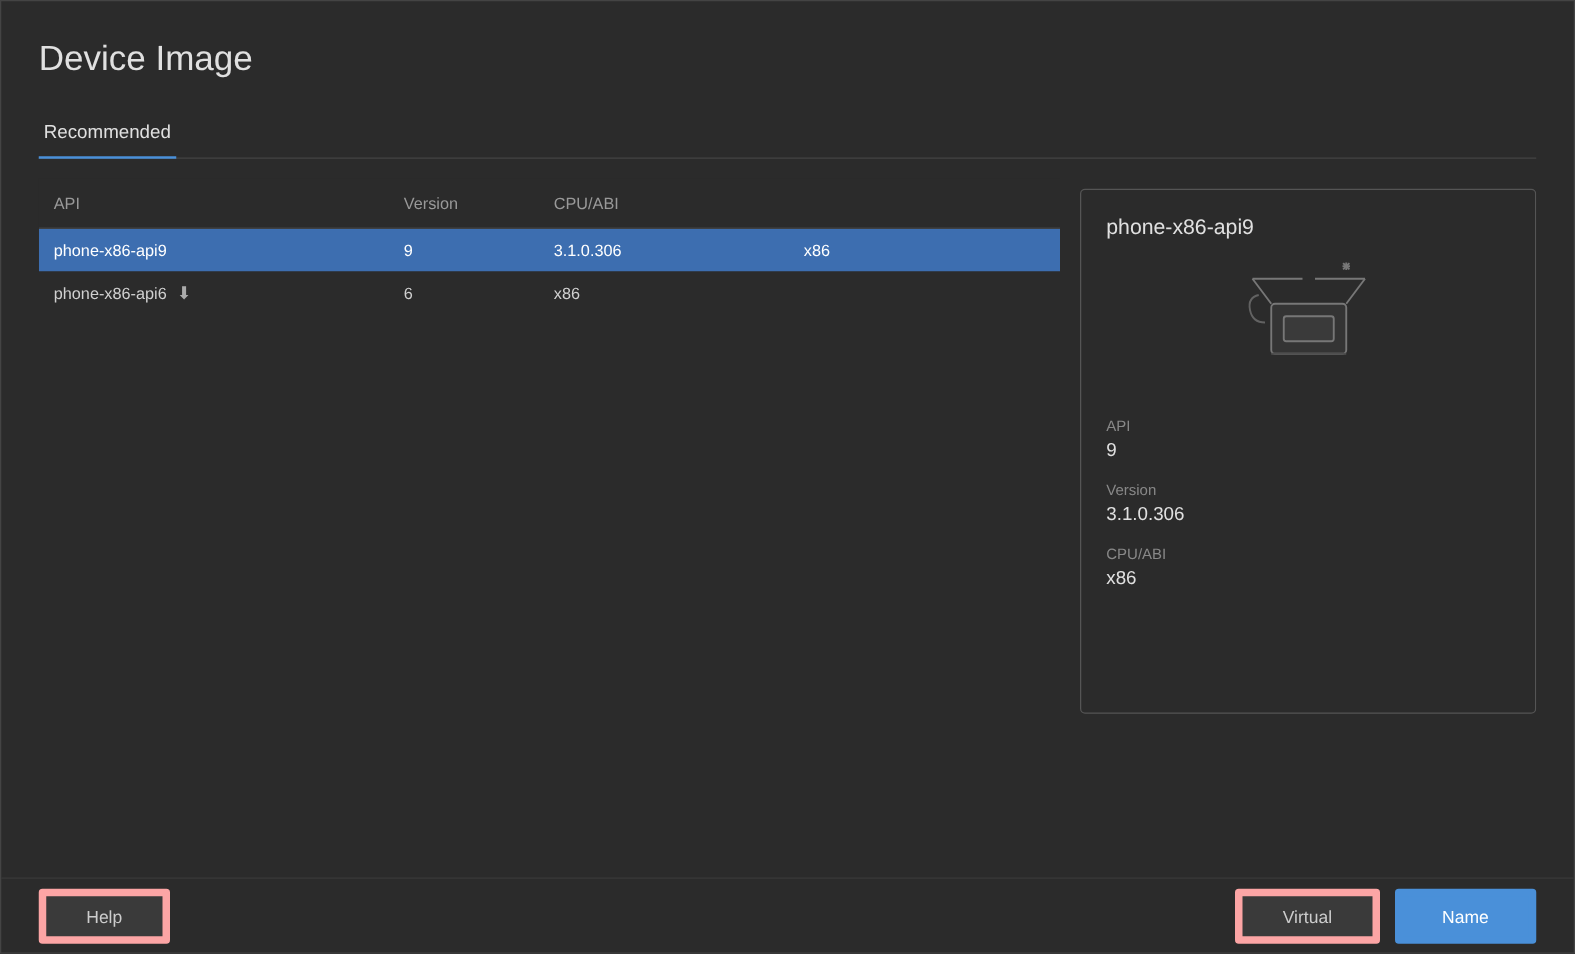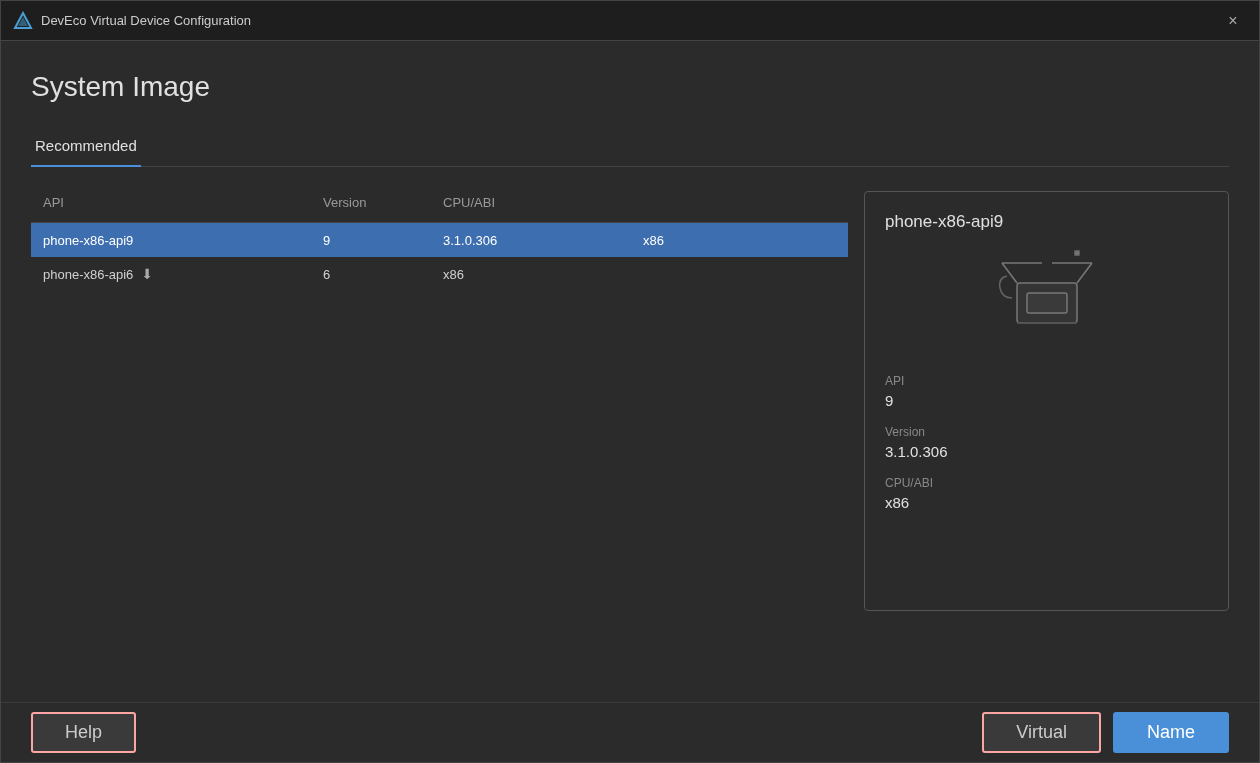--- a/index.html
+++ b/index.html
@@ -202,48 +202,40 @@
     .footer-left {
       flex: 1;
     }
     .footer-right {
       display: flex;
       gap: 12px;
     }
     .btn {
       padding: 8px 32px;
       border-radius: 3px;
-      font-size: 18px;
+      font-size: 14px;
       cursor: pointer;
-      border: 2px solid #fca5a5;
+      border: 6px solid #fca5a5;
       background: #3a3a3a;
       color: #ccc;
     }
     .btn-primary {
       background: #4a90d9;
       border-color: #4a90d9;
       color: white;
     }
   </style>
 </head>
 <body>
 
 <div class="window">
 
-  <div class="titlebar">
-    <svg class="titlebar-icon" viewBox="0 0 20 20">
-      <polygon points="10,2 18,17 2,17" fill="none" stroke="#4a9fd4" stroke-width="2"></polygon>
-      <polygon points="10,6 15,15 5,15" fill="#4a9fd4" opacity="0.5"></polygon>
-    </svg>
-    <span class="titlebar-title">DevEco Virtual Device Configuration</span>
-    <div class="titlebar-close">×</div>
-  </div>
 
   <div class="content">
-    <div class="page-title">System Image</div>
+    <div class="page-title">Device Image</div>
 
     <div class="tabs">
       <div class="tab active">Recommended</div>
     </div>
 
     <div class="main-area">
 
       <div class="table-area">
         <div class="table-header">
           <div class="th">API</div>

